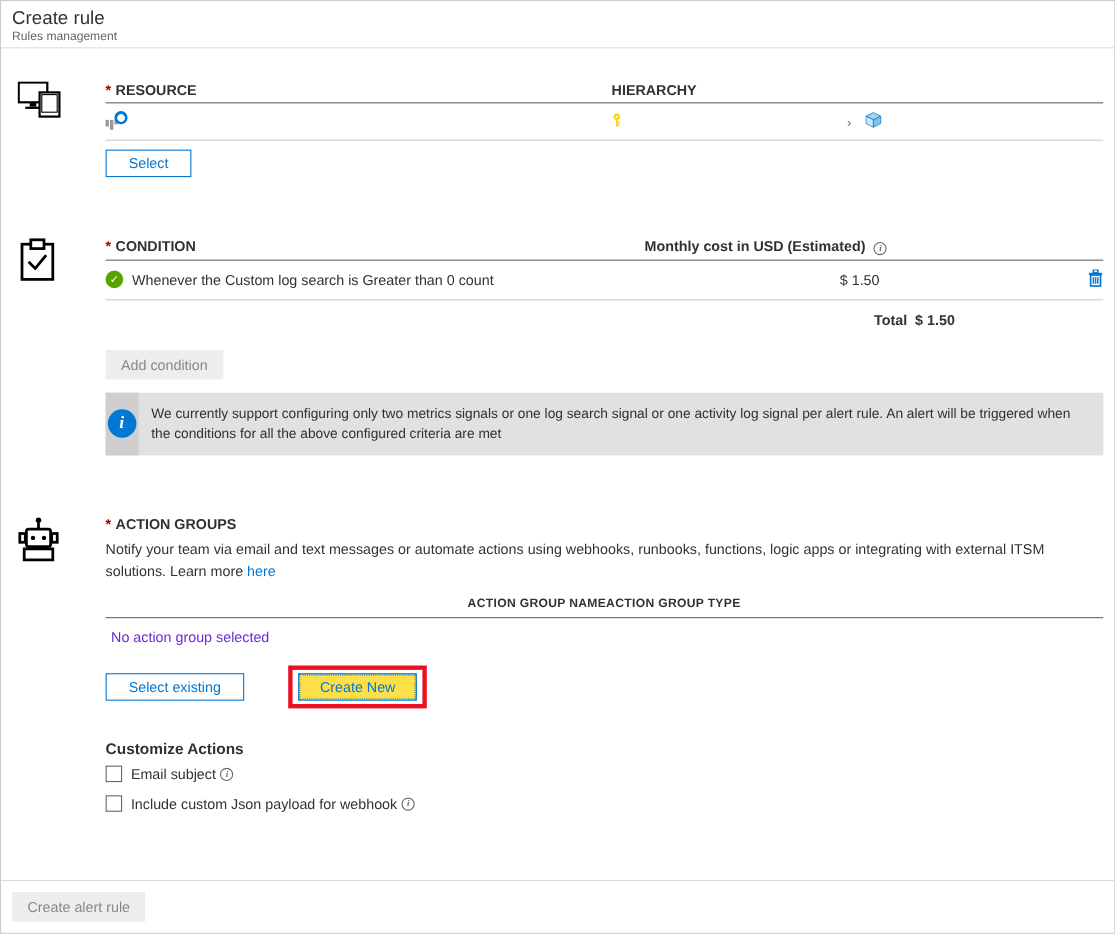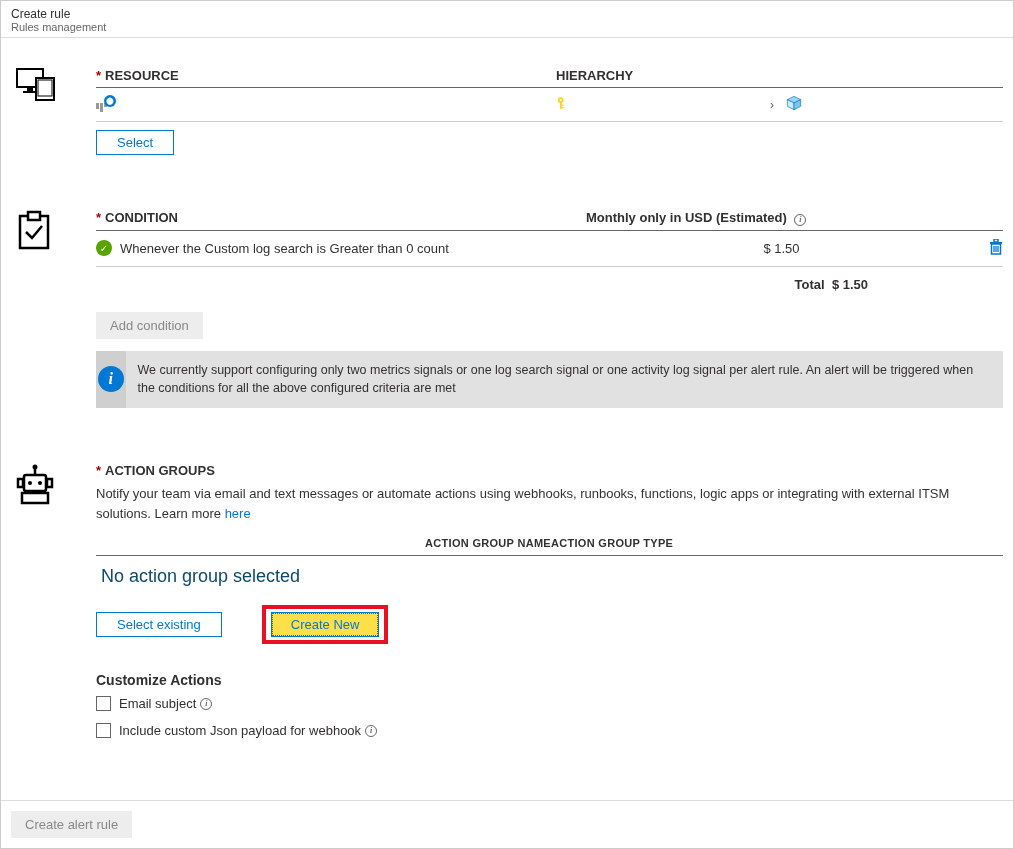--- a/index.html
+++ b/index.html
@@ -1,19 +1,19 @@
 <!DOCTYPE html>
 <html><head>
 <meta charset="utf-8">
 <style>
   * { box-sizing: border-box; margin: 0; padding: 0; }
   body { font-family: 'Segoe UI', Arial, sans-serif; font-size: 13px; color: #323130; background: #fff; width: 1014px; }
   .page { border: 1px solid #ccc; width: 1014px; }
   .header { padding: 6px 10px 4px 10px; border-bottom: 1px solid #dcdcdc; }
-  .header h1 { font-size: 12px; font-weight: 400; color: #323130; }
+  .header h1 { font-size: 17px; font-weight: 400; color: #323130; }
   .header .sub { font-size: 11px; color: #666; }
   .content { padding: 30px 10px 10px 15px; }
   .section { display: flex; margin-bottom: 55px; }
   .section-icon { width: 80px; flex-shrink: 0; padding-top: 0px; }
   .section-body { flex: 1; }
   .row-heads { display: flex; border-bottom: 1px solid #666; padding-bottom: 4px; }
   .head-col { font-size: 13px; font-weight: 600; letter-spacing: 0; }
   .head-col.resource { flex: 0 0 460px; }
   .head-col.hierarchy { flex: 1; }
   .req { color: #a80000; margin-right: 4px; }
@@ -25,21 +25,21 @@
   .total-row { text-align: center; padding: 10px 0; font-size: 13px; font-weight: 600; }
   .info-banner { display: flex; background: #e1e1e1; margin-top: 12px; }
   .info-banner .info-icon-box { width: 40px; background: #cfcfcf; display:flex; align-items:center; justify-content:center; }
   .info-banner .info-text { padding: 10px 12px; font-size: 12.5px; color: #323130; line-height: 1.5; }
   .info-circle-lg { width: 26px; height: 26px; border-radius: 50%; background: #0078d4; color:#fff; display:inline-flex; align-items:center; justify-content:center; font-weight:700; font-size:16px; font-family: Georgia, serif; font-style: italic; }
   .desc { font-size: 13px; color: #333; margin-top: 6px; line-height:1.5; }
   .desc a { color: #0078d4; text-decoration: none; }
   .table-head { display:flex; border-bottom:1px solid #666; padding: 14px 5px 6px 5px; text-align: right; }
   .th { font-size: 11px; font-weight: 600; letter-spacing: 0.3px; }
   .th.c1 { flex: 0 0 450px; }
-  .empty-row { padding: 10px 5px; font-size: 18px; color: #0c4a6e; }
+  .empty-row { padding: 10px 5px; font-size: 13px; color: #6d28d9; }
   .btn-row { display:flex; gap: 0; margin-top: 8px; align-items:center; }
   .highlight-box { border: 4px solid #e81123; padding: 4px 6px; display:inline-block; margin-left: 40px; }
   .highlight-box .btn-inner { border:1px dotted #0078d4; outline:1px solid #0078d4; padding:3px 18px; color:#0078d4; font-size:13px; background:#fde047; cursor:pointer; }
   .customize { margin-top: 28px; }
   .customize h3 { font-size: 14px; font-weight: 600; margin-bottom: 8px; }
   .chk-row { display:flex; align-items:center; margin-bottom: 12px; font-size:13px; }
   .chk { width: 15px; height: 15px; border: 1px solid #666; margin-right: 8px; }
   .footer { border-top: 1px solid #dcdcdc; padding: 10px; margin-top: 20px; }
   .footer-btn { background:#ededed; color:#888; border:none; padding:6px 14px; font-size:13px; cursor:pointer; }
   .info-dot { display:inline-flex; width:12px; height:12px; border-radius:50%; border:1px solid #666; align-items:center; justify-content:center; font-size:8px; color:#666; margin-left:4px; font-style: italic; font-family: Georgia, serif; font-weight: bold; }
@@ -120,21 +120,21 @@
       <div class="section-icon">
         <svg width="36" height="40" viewBox="0 0 36 40">
             <rect x="4" y="6" width="28" height="32" fill="none" stroke="#000" stroke-width="2.5"></rect>
             <rect x="12" y="2" width="12" height="8" fill="#fff" stroke="#000" stroke-width="2.5"></rect>
             <polyline points="10,22 16,28 26,16" fill="none" stroke="#000" stroke-width="2.5"></polyline>
           </svg>
       </div>
       <div class="section-body">
         <div class="row-heads">
           <div class="head-col" style="flex:0 0 490px;"><span class="req">*</span><span>CONDITION</span></div>
-          <div class="head-col" style="flex:1;"><span>Monthly only in USD (Estimated)</span> <span class="info-dot">i</span></div>
+          <div class="head-col" style="flex:1;"><span>Monthly cost in USD (Estimated)</span> <span class="info-dot">i</span></div>
         </div>
         <div class="cond-row">
           <span class="check-circle">✓</span>
           <span style="flex:0 0 470px;">Whenever the Custom log search is Greater than 0 count</span>
           <span class="cost-col">$ 1.50</span>
           <span class="del-col">
             <svg width="14" height="16" viewBox="0 0 14 16">
                 <rect x="1" y="3" width="12" height="2" fill="#0078d4"></rect>
                 <rect x="5" y="0" width="4" height="3" fill="none" stroke="#0078d4" stroke-width="1.5"></rect>
                 <rect x="2.5" y="5" width="9" height="10" fill="none" stroke="#0078d4" stroke-width="1.5"></rect>

